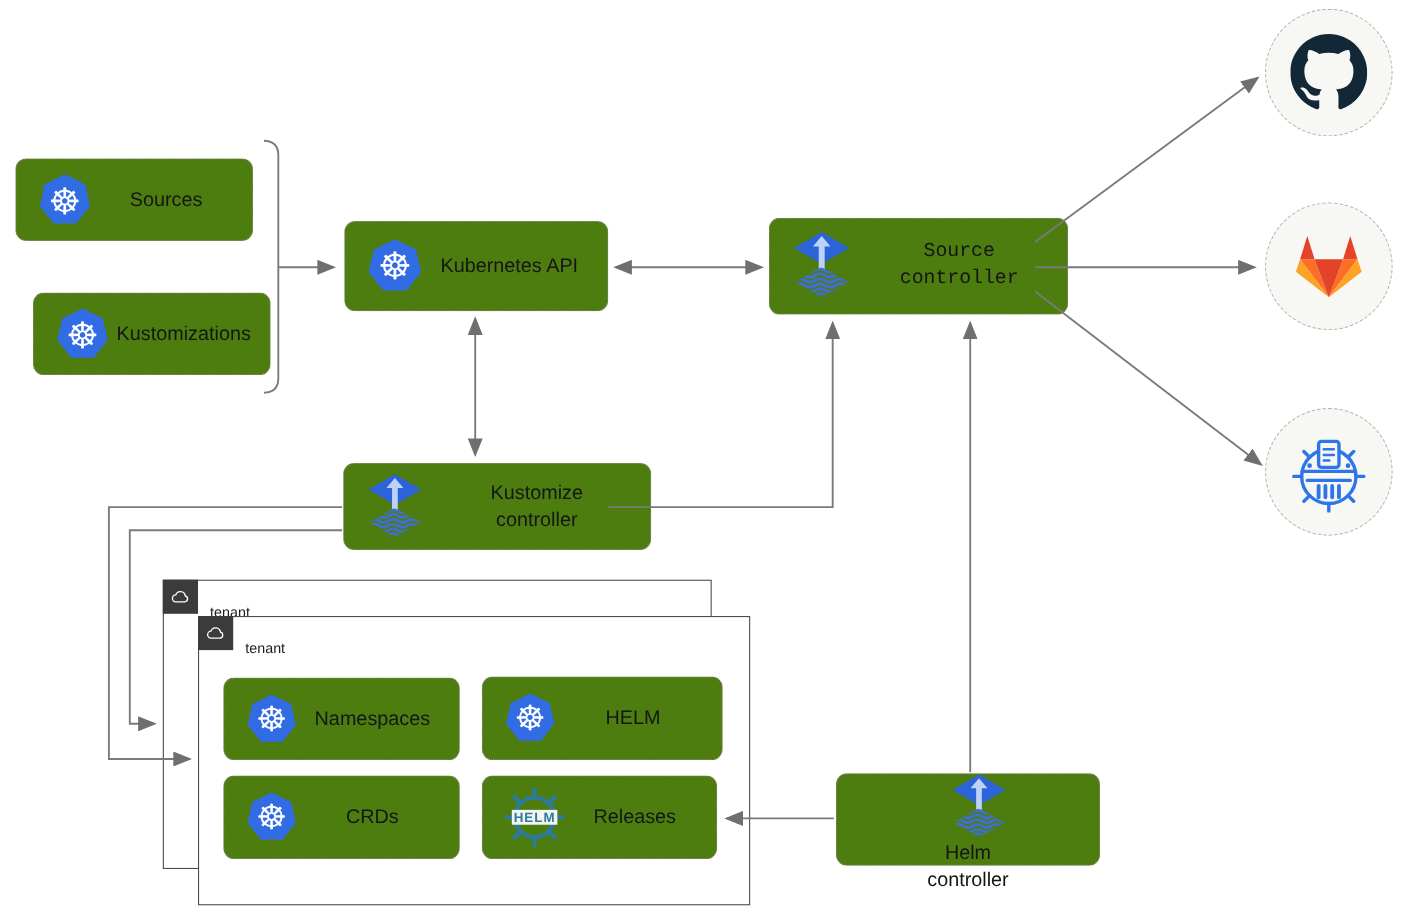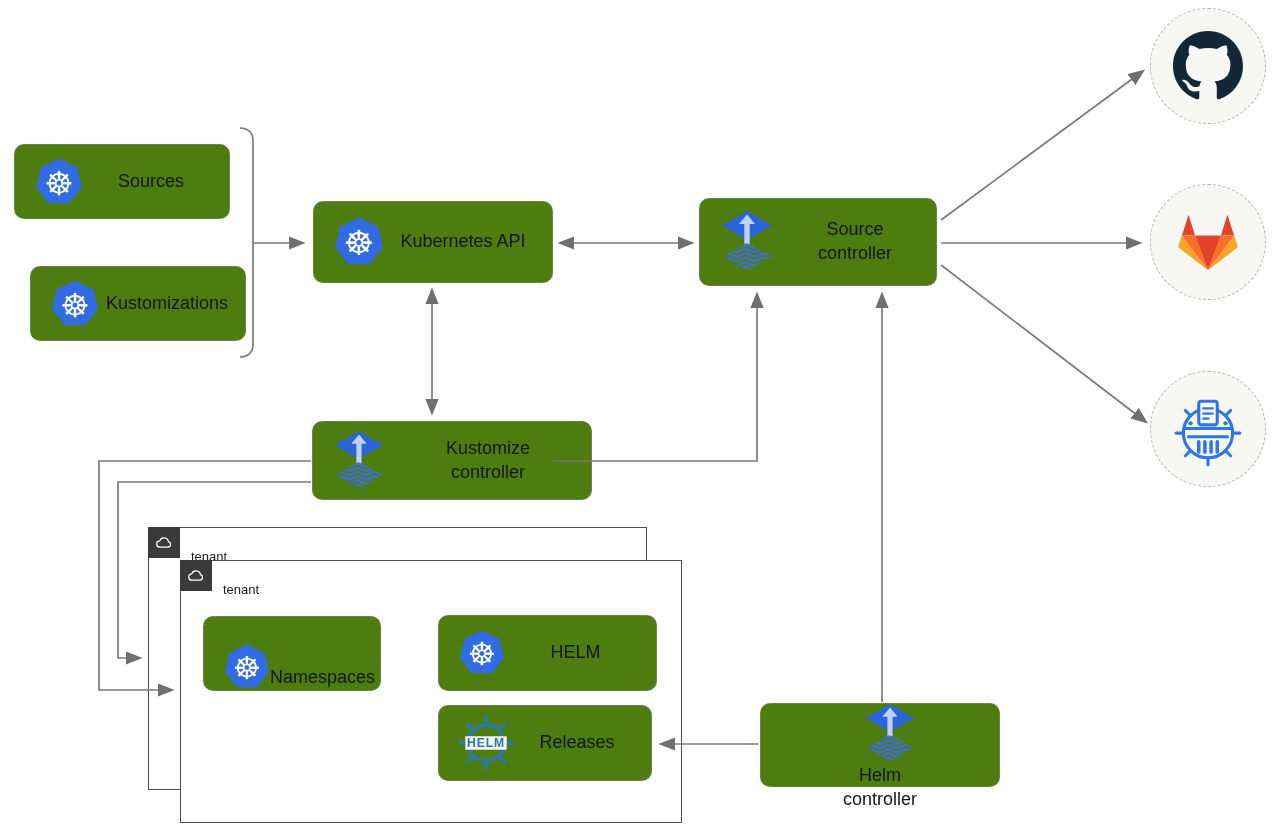--- a/index.html
+++ b/index.html
@@ -8,24 +8,24 @@
   
   .node{position:absolute;background:#4d7c0f;border:1.5px dotted #8b8b8b;border-radius:10px;
         display:flex;align-items:center;z-index:3;box-sizing:border-box;}
   .node .icon{margin-left:20px;flex:0 0 auto;display:flex;align-items:center;justify-content:center;}
   .node .label{flex:1;text-align:center;font-size:18px;color:#161616;line-height:1.32;padding-right:10px;}
   .node--ctl .label{flex:none;max-width:114px;margin:0 auto;padding-right:0;}
 
   .n-sources{left:14px;top:144px;width:216px;height:75px;}
   .n-kustomizations{left:30px;top:266px;width:216px;height:75px;}
   .n-k8sapi{left:313px;top:201px;width:240px;height:82px;}
-  .n-sourcectl{left:699px;top:198px;width:238px;height:88px;}
+  .n-sourcectl{left:699px;top:198px;width:272px;height:88px;font-family:Liberation Mono, monospace;}
   .n-kustomizectl{left:312px;top:421px;width:280px;height:79px;}
   .n-helmctl{left:760px;top:703px;width:240px;height:84px;flex-direction:column;}
-  .n-namespaces{left:203px;top:616px;width:178px;height:75px;align-items:flex-end;}
+  .n-namespaces{left:203px;top:616px;width:215px;height:75px;}
   .n-rbac{left:438px;top:615px;width:219px;height:76px;}
   .n-crds{left:203px;top:705px;width:215px;height:76px;}
   .n-releases{left:438px;top:705px;width:214px;height:76px;}
 
   
   .tenant{position:absolute;background:#ffffff;border:1.5px solid #4d4d4d;box-sizing:border-box;}
   .tenant-outer{left:148px;top:527px;width:499px;height:263px;z-index:1;}
   .tenant-inner{left:180px;top:560px;width:502px;height:263px;z-index:2;}
   .tenant-tab{position:absolute;left:-1px;top:-1px;width:32px;height:31px;background:#3b3b3b;
               display:flex;align-items:center;justify-content:center;}
@@ -133,20 +133,28 @@
 
   <div class="node n-rbac">
     <span class="icon">
       <svg width="46" height="46" viewBox="0 0 48 48">
           <use href="#icon-k8s"></use>
         </svg>
     </span>
     <span class="label">HELM</span>
   </div>
 
+  <div class="node n-crds">
+    <span class="icon">
+      <svg width="46" height="46" viewBox="0 0 48 48">
+          <use href="#icon-k8s"></use>
+        </svg>
+    </span>
+    <span class="label">CRDs</span>
+  </div>
 
   <div class="node n-releases">
     <span class="icon">
       <svg width="54" height="54" viewBox="0 0 60 60">
           <use href="#icon-helm"></use>
         </svg>
     </span>
     <span class="label">Releases</span>
   </div>
 

